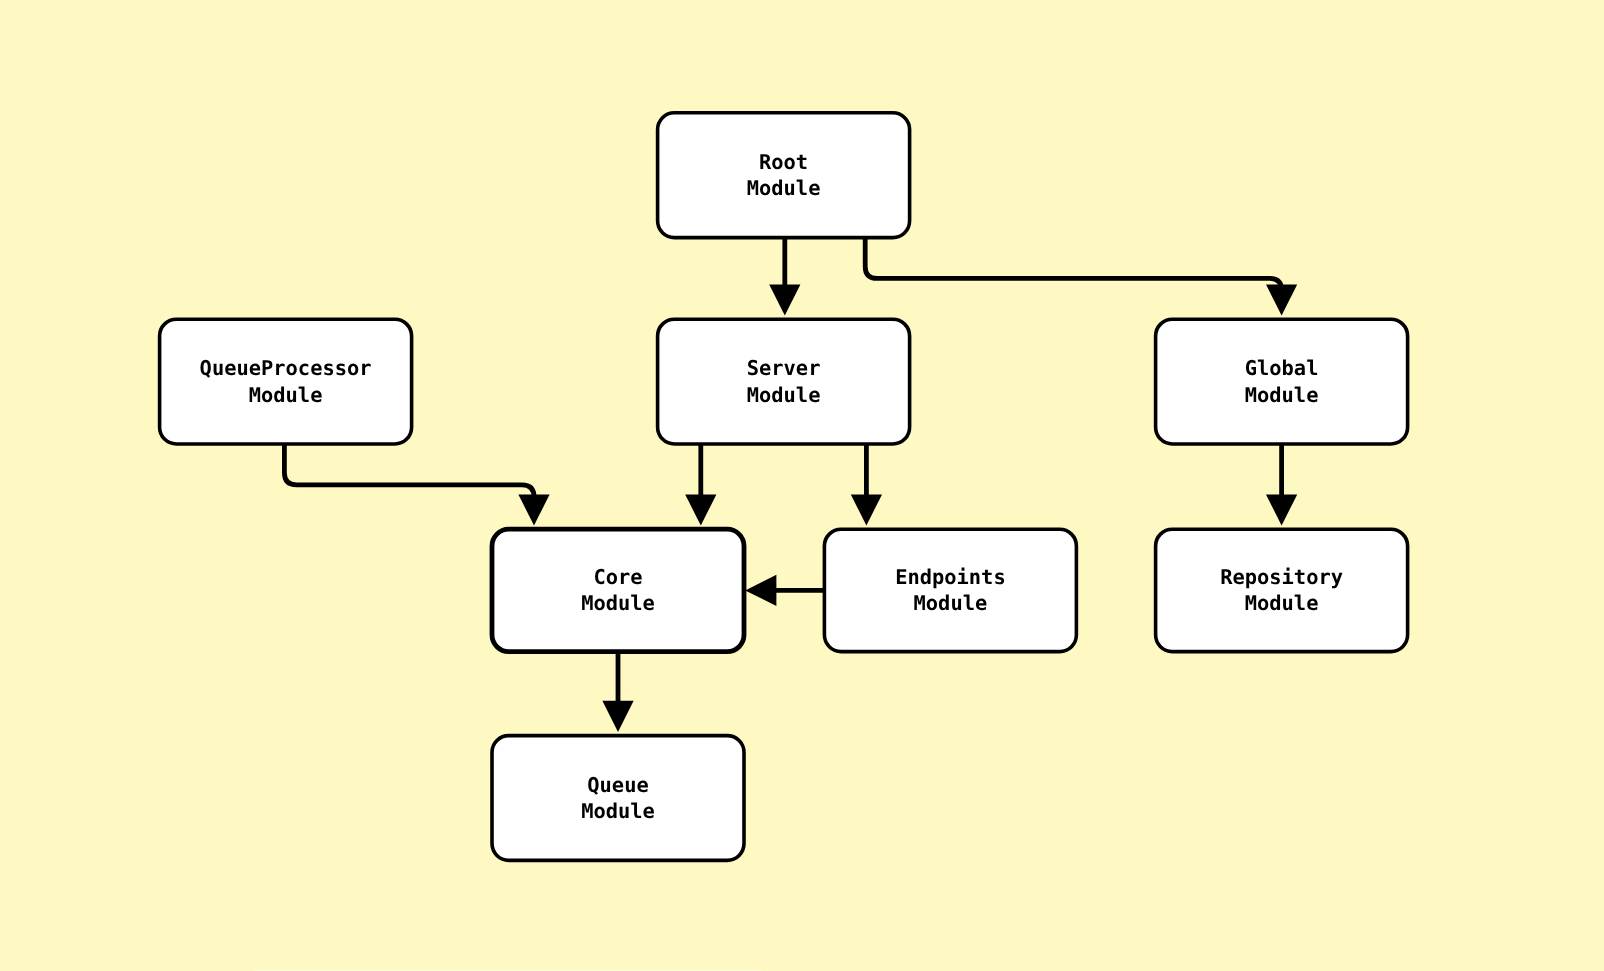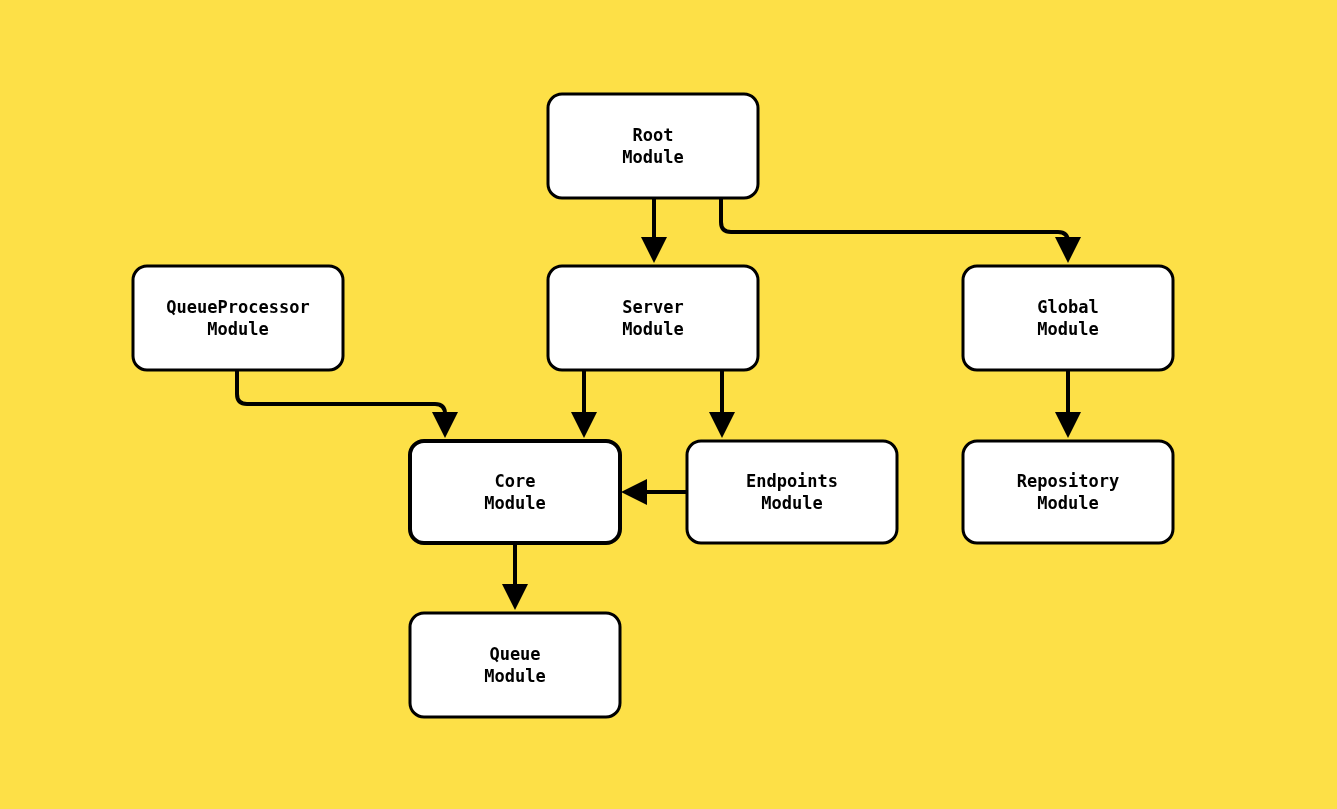--- a/index.html
+++ b/index.html
@@ -10,21 +10,21 @@
   body {
     width: 1337px;
     height: 809px;
     font-family: "DejaVu Sans Mono", "Liberation Mono", monospace;
     overflow: hidden;
   }
   #diagram-canvas {
     position: relative;
     width: 1337px;
     height: 809px;
-    background: #fde047;
+    background: #fef9c3;
   }
   svg#graph {
     position: absolute;
     top: 0;
     left: 0;
     width: 1337px;
     height: 809px;
   }
   .node-rect {
     fill: #ffffff;

